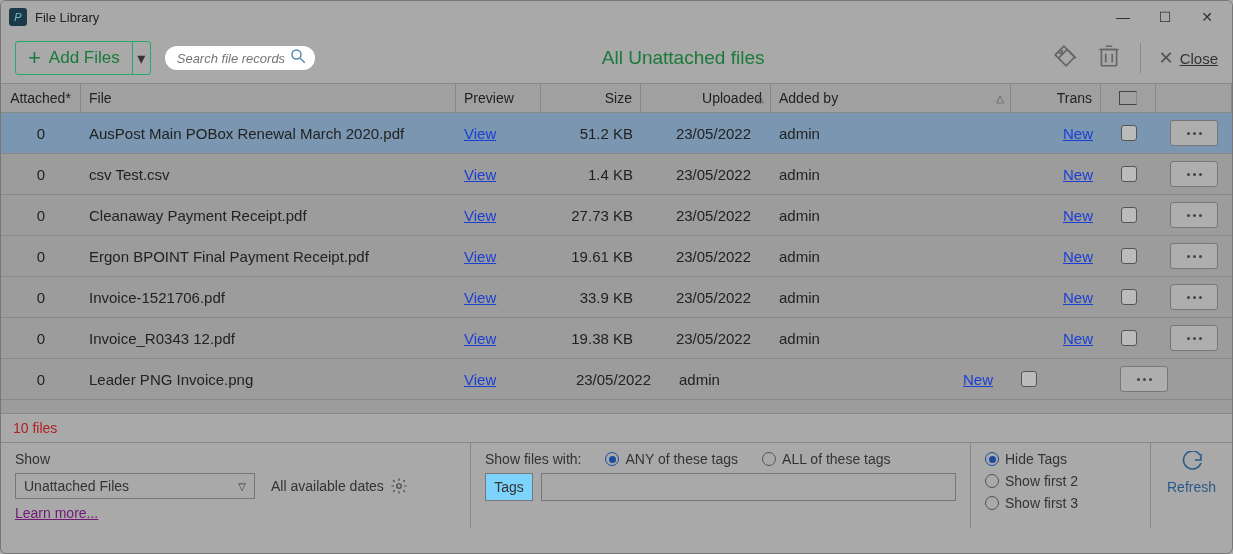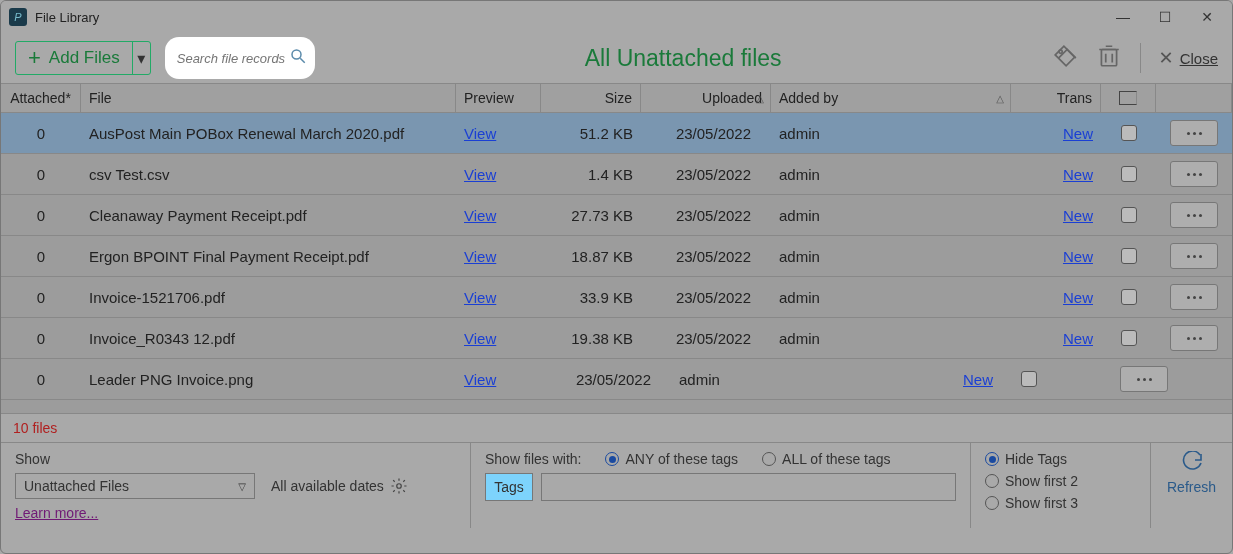--- a/index.html
+++ b/index.html
@@ -7,24 +7,24 @@
 .titlebar { display: flex; align-items: center; height: 32px; padding: 0 8px; background: #a9a9a9; }
 .titlebar .logo { width: 18px; height: 18px; background: #1a3a4a; border-radius: 3px; margin-right: 8px; display:flex;align-items:center;justify-content:center;color:#7bc; font-size:11px; font-style:italic;}
 .titlebar .title { font-size: 13px; color: #222; }
 .winbtns { margin-left: auto; display: flex; gap: 28px; padding-right:10px;}
 .winbtns span { width: 14px; text-align:center; color:#333; font-size:14px; cursor:pointer;}
 .toolbar { display: flex; align-items: center; height: 50px; padding: 0 14px; gap: 14px; }
 .addfiles { display: flex; align-items: center; border: 1px solid #2a6; border-radius: 3px; height: 34px; background: #a9a9a9;}
 .addfiles-main { display: flex; align-items: center; padding: 0 12px; gap: 8px; color: #1a7a3a; font-size: 17px; cursor:pointer;}
 .addfiles-plus { font-size: 22px; color: #1a7a3a; font-weight: 300;}
 .addfiles-drop { width: 18px; border-left: 1px solid #2a6; height: 100%; display:flex;align-items:center;justify-content:center; color:#333; cursor:pointer;}
-.searchbox { background: #fff; border-radius: 14px; height: 42px; width: 150px; display: flex; align-items: center; padding: 0 8px 0 12px; justify-content: flex-end; }
+.searchbox { background: #fff; border-radius: 14px; height: 24px; width: 150px; display: flex; align-items: center; padding: 0 8px 0 12px; justify-content: flex-end; }
 .searchbox input { border: none; outline: none; font-style: italic; font-size: 13px; color: #666; width: 100%; background:transparent;}
 .searchbox .sicon { color: #5a8aaa; font-size: 16px; }
-.centertitle { flex:1; text-align:center; color: #1a7a3a; font-size: 23px; }
+.centertitle { flex:1; text-align:center; color: #1a7a3a; font-size: 19px; }
 .toolicons { display:flex; align-items:center; gap: 18px; color:#666;}
 .toolicons svg { width:26px; height:26px; stroke:#666; fill:none; stroke-width:1.6;}
 .divider { width:1px; height:30px; background:#888;}
 .closebtn { display:flex; align-items:center; gap:6px; color:#333; font-size:15px; cursor:pointer;}
 .closebtn .x { font-size:18px; color:#555;}
 .closebtn u { text-decoration: underline; text-decoration-color:#333;}
 .grid { width:100%; }
 .ghead { display:flex; background:#a0a0a0; border-top:1px solid #888; border-bottom:1px solid #888; height:30px; font-size:14px; color:#222;}
 .ghead div { padding: 5px 8px; border-right:1px solid #888; display:flex; align-items:center;}
 .col-att{ width:80px; justify-content:center;} .col-file{ width:375px;} .col-prev{ width:85px;} .col-size{ width:100px; justify-content:flex-end;} .col-upl{ width:130px; justify-content:flex-end; position:relative;} .col-by{ width:240px; position:relative;} .col-trans{ width:90px; justify-content:flex-end;} .col-chk{ width:55px; justify-content:center;} .col-more{ flex:1; border-right:none;}
@@ -207,21 +207,21 @@
             <span></span>
           </div>
         </div>
       </div>
       <div class="grow">
         <div class="col-att">0</div>
         <div class="col-file">Ergon BPOINT Final Payment Receipt.pdf</div>
         <div class="col-prev">
           <a class="link">View</a>
         </div>
-        <div class="col-size">18.87 KB</div>
+        <div class="col-size">19.61 KB</div>
         <div class="col-upl">23/05/2022</div>
         <div class="col-by">admin</div>
         <div class="col-trans">
           <a class="link">New</a>
         </div>
         <div class="col-chk">
           <div class="rowchk"></div>
         </div>
         <div class="col-more">
           <div class="morebtn">

